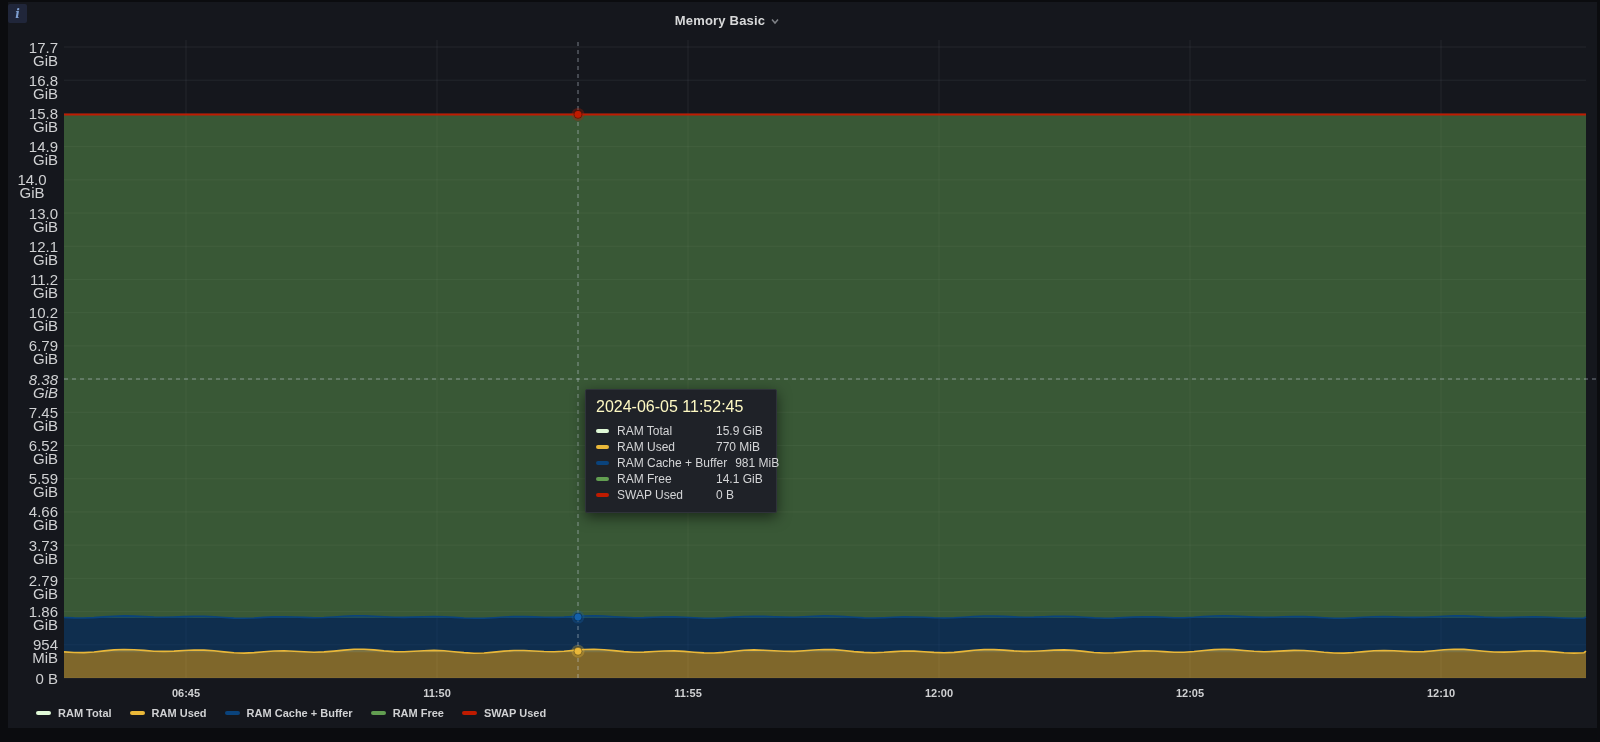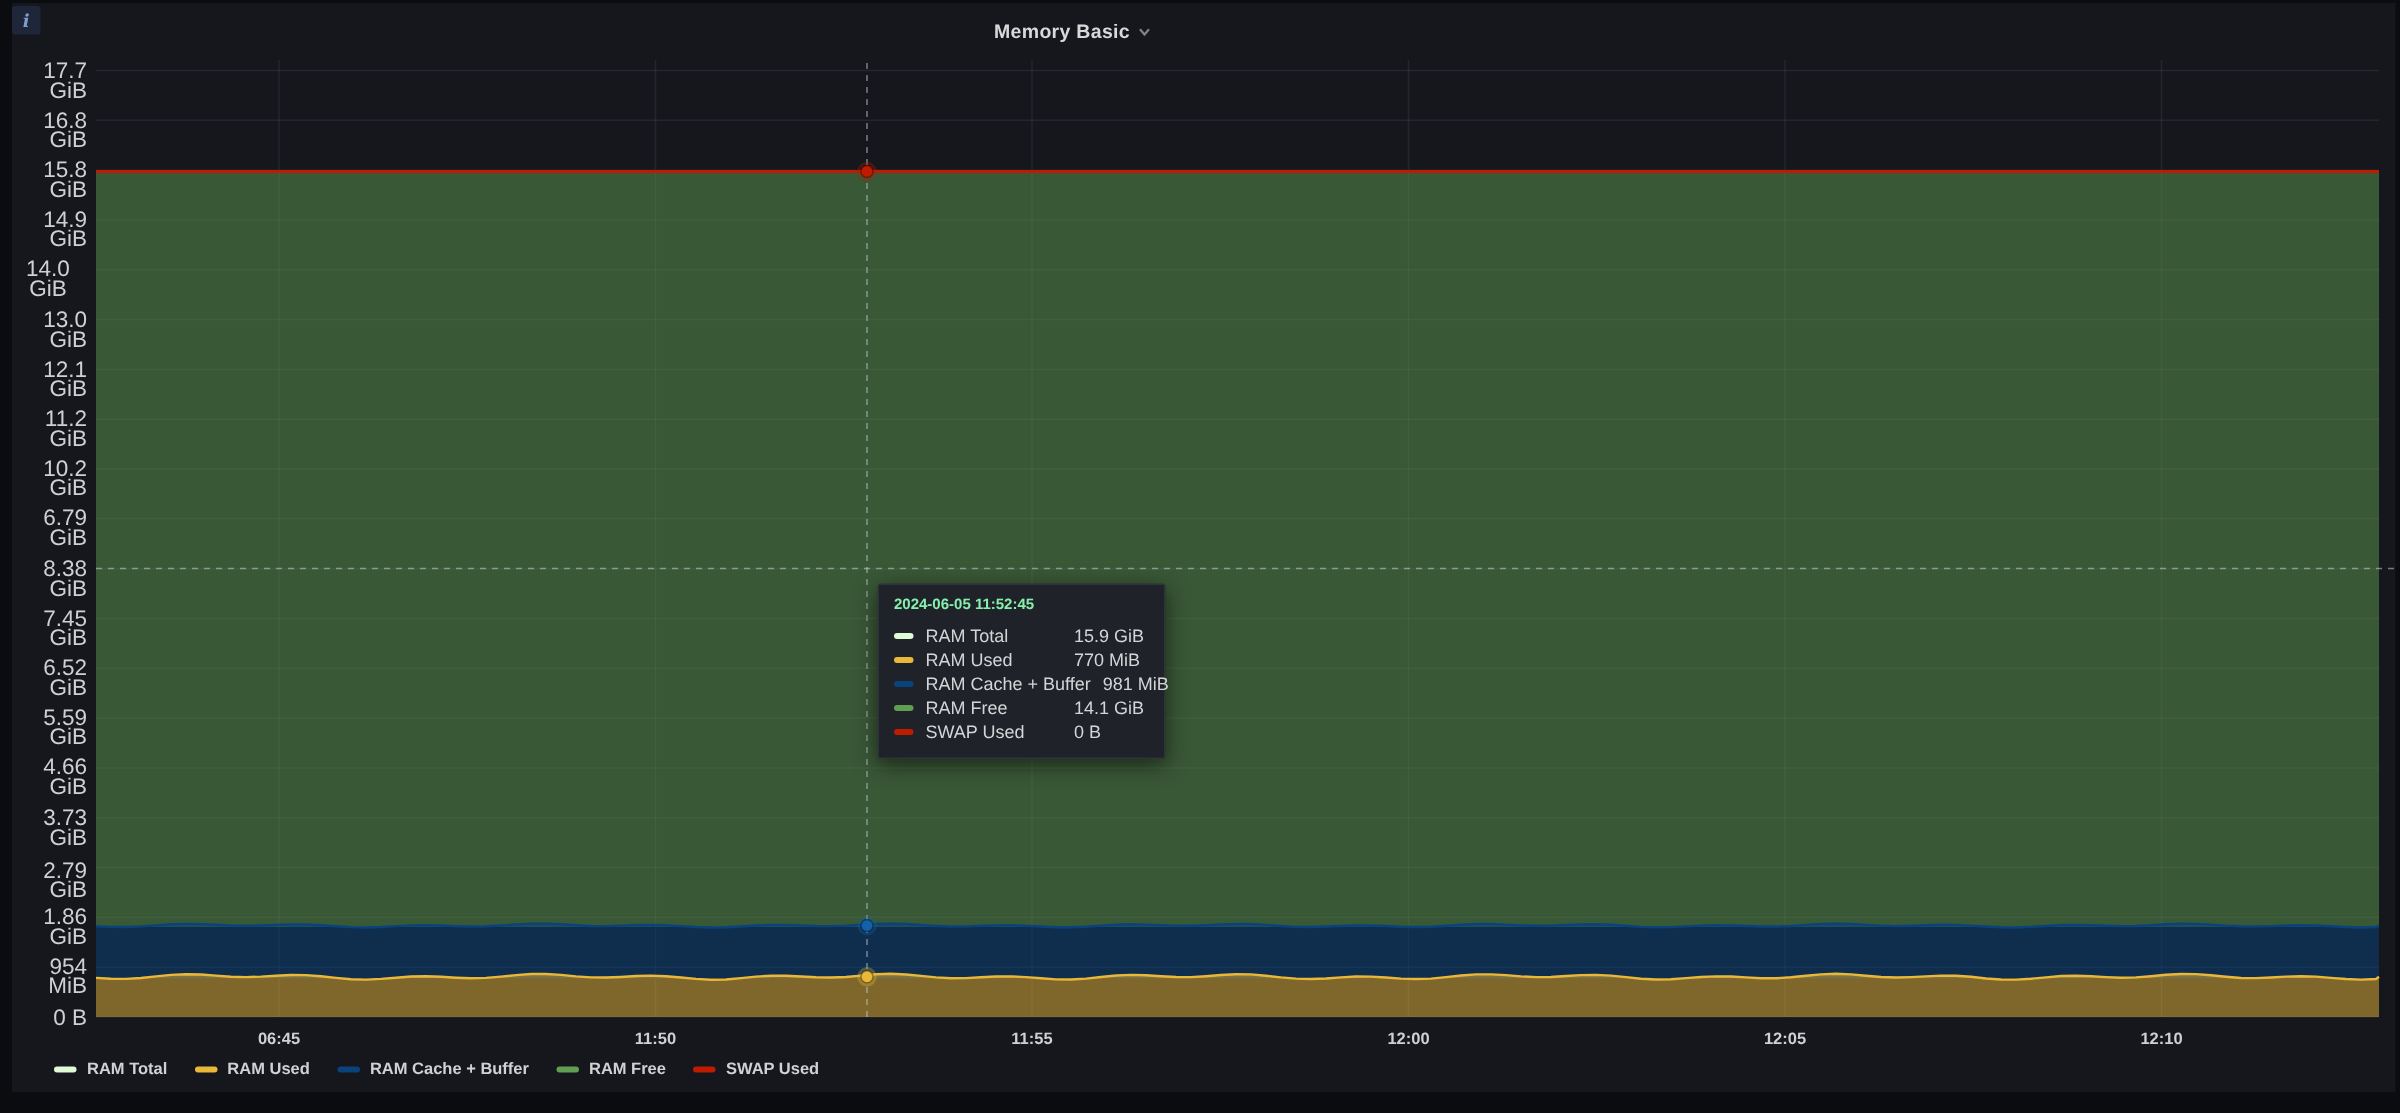--- a/index.html
+++ b/index.html
@@ -8,21 +8,21 @@
     position:relative; overflow:hidden;
     background:#0b0c0f;
     font-family:"Liberation Sans", sans-serif;
     -webkit-font-smoothing:antialiased;
   }
   .panel {
     position:absolute; left:8px; top:2px; width:1589px; height:726px;
     background:#15171d;
   }
   .panel-header {
-    position:absolute; left:0; top:2px; width:1432px; height:36px;
+    position:absolute; left:12px; top:2px; width:1432px; height:36px;
     display:flex; align-items:center; justify-content:center;
   }
   .panel-title {
     font-size:13px; font-weight:700; color:#d8d9da; letter-spacing:.2px;
     display:flex; align-items:center; gap:4px; cursor:pointer;
   }
   .chev { margin-top:2px; opacity:.75; }
   .info-badge {
     position:absolute; left:8px; top:4px; width:19px; height:19px;
     background:#20263a; border-radius:2px;
@@ -46,21 +46,21 @@
   .legend-item { display:flex; align-items:center; gap:7px; cursor:pointer; }
   .legend-swatch { width:15px; height:4px; border-radius:2px; }
   .legend-label { font-size:11px; font-weight:700; color:#d0d1d3; }
   .tooltip {
     position:absolute; left:585px; top:389px; width:192px;
     background:#1f2228; border:1px solid #2f333a; border-radius:2px;
     box-shadow:0 4px 14px rgba(0,0,0,.55);
     padding:8px 10px 9px 10px; z-index:10;
   }
   .tooltip-header {
-    font-size:10px; font-weight:700; color:#86efac; margin-bottom:7px;
+    font-size:16px; font-weight:400; color:#fef9c3; margin-bottom:7px;
   }
   .tooltip-row { display:flex; align-items:center; height:16px; gap:8px; }
   .tooltip-swatch { width:13px; height:4px; border-radius:2px; flex:0 0 auto; }
   .tooltip-label { flex:1; font-size:12px; color:#d4d5d7; white-space:nowrap; }
   .tooltip-value { font-size:12px; color:#d4d5d7; white-space:nowrap; min-width:50px; }
 </style>
 </head>
 <body>
 
 <div class="panel"></div>
@@ -80,21 +80,21 @@
     <div class="y-label" style="top: 40.5px;">17.7 GiB</div>
     <div class="y-label" style="top: 73.7105px;">16.8 GiB</div>
     <div class="y-label" style="top: 106.921px;">15.8 GiB</div>
     <div class="y-label" style="top: 140.132px;">14.9 GiB</div>
     <div class="y-label" style="top: 173.342px; text-align: center;">14.0 GiB</div>
     <div class="y-label" style="top: 206.553px;">13.0 GiB</div>
     <div class="y-label" style="top: 239.763px;">12.1 GiB</div>
     <div class="y-label" style="top: 272.974px;">11.2 GiB</div>
     <div class="y-label" style="top: 306.184px;">10.2 GiB</div>
     <div class="y-label" style="top: 339.395px;">6.79 GiB</div>
-    <div class="y-label" style="top: 372.605px;">8.38 GiB</div>
+    <div class="y-label" style="top: 372.605px; font-style: italic;">8.38 GiB</div>
     <div class="y-label" style="top: 405.816px;">7.45 GiB</div>
     <div class="y-label" style="top: 439.026px;">6.52 GiB</div>
     <div class="y-label" style="top: 472.237px;">5.59 GiB</div>
     <div class="y-label" style="top: 505.447px;">4.66 GiB</div>
     <div class="y-label" style="top: 538.658px;">3.73 GiB</div>
     <div class="y-label" style="top: 574px;">2.79 GiB</div>
     <div class="y-label" style="top: 605.079px;">1.86 GiB</div>
     <div class="y-label" style="top: 638.289px;">954 MiB</div>
     <div class="y-label" style="top: 671.5px;">0 B</div>
   </div>

